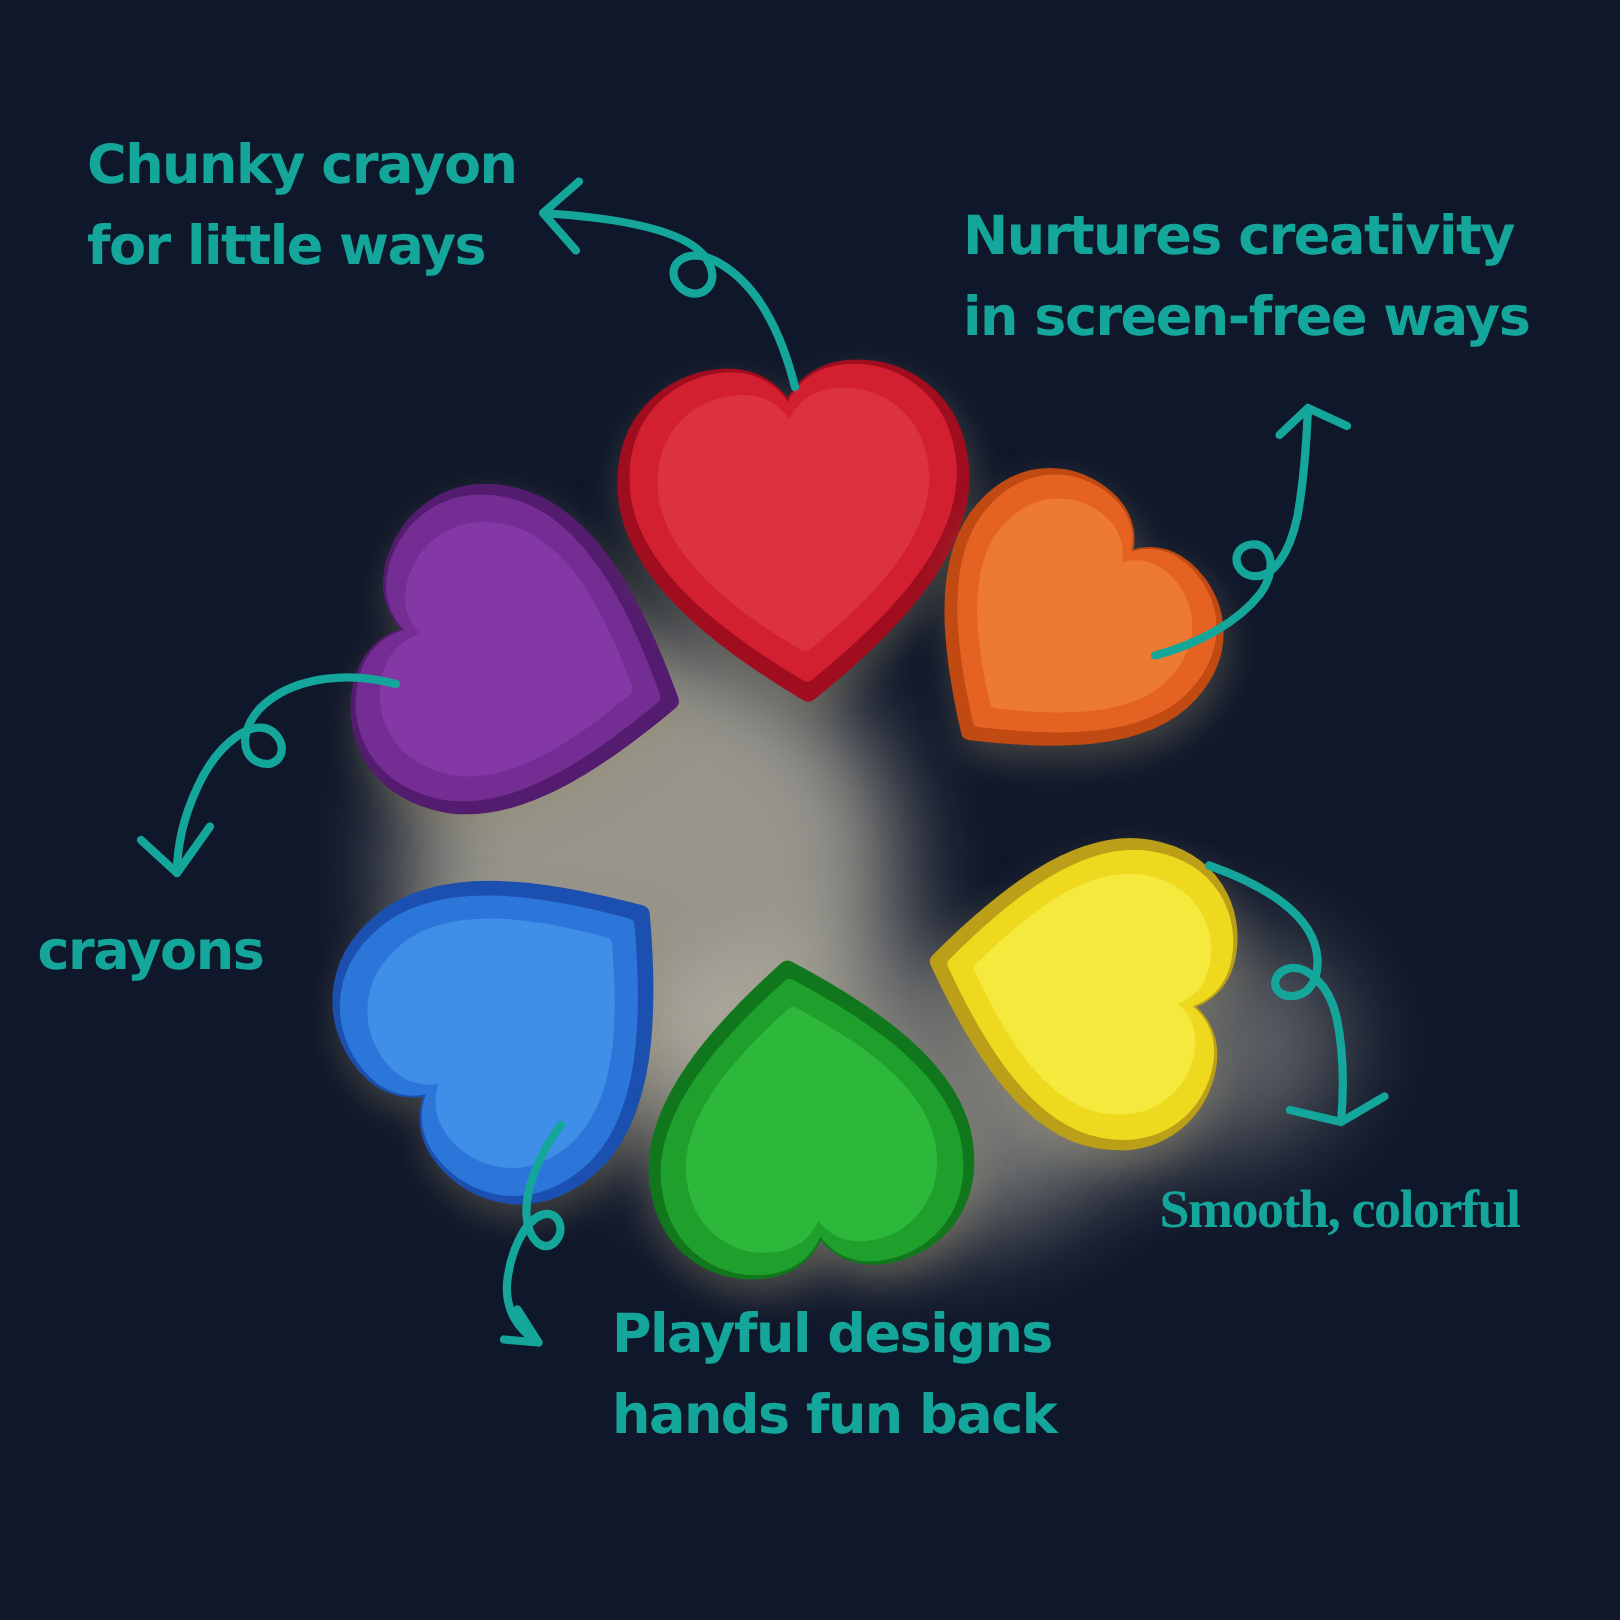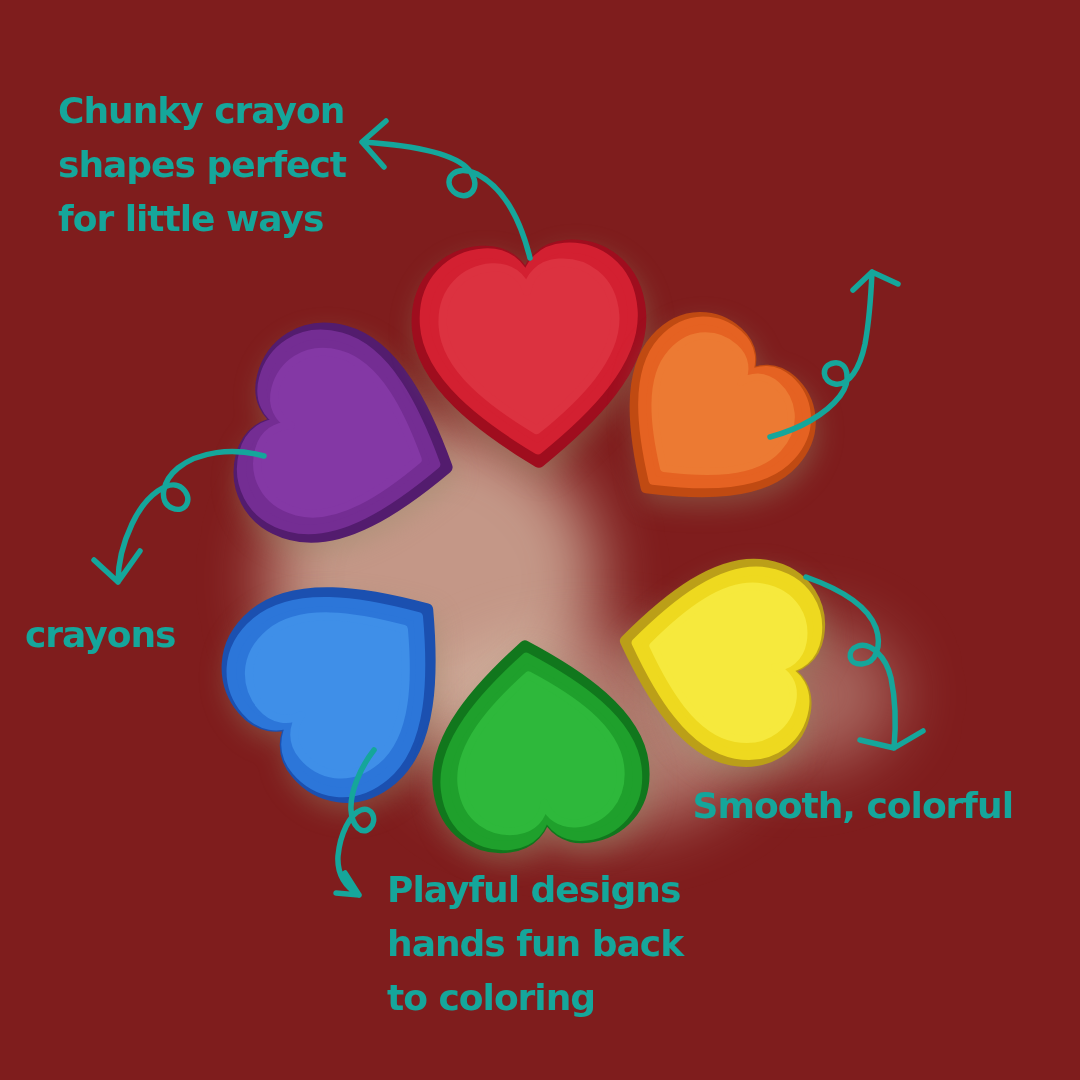--- a/index.html
+++ b/index.html
@@ -1,32 +1,32 @@
 <!DOCTYPE html>
 <html><head>
 <meta charset="utf-8">
 <style>
   html,body{margin:0;padding:0;background:#ffffff;}
   body{
     width:1080px;height:1080px;position:relative;overflow:hidden;
     font-family:"DejaVu Sans","Liberation Sans",sans-serif;
   }
-  .stage{position:absolute;inset:0;background:#7f1d1d;padding-left:36px;}
+  .stage{position:absolute;inset:0;background:#0f172a;padding-left:36px;}
   
   .blob{position:absolute;border-radius:50%;filter:blur(32px);pointer-events:none;}
   .blob1{left:268px;top:424px;width:330px;height:310px;background:rgba(241,233,207,0.60);}
   .blob2{left:420px;top:640px;width:340px;height:190px;background:rgba(240,232,208,0.45);}
   .blob3{left:690px;top:620px;width:210px;height:150px;background:rgba(241,234,212,0.35);}
 
   
   .callout{
     position:absolute;color:#15a69b;font-weight:700;font-size:36px;
     line-height:54px;letter-spacing:-1px;white-space:nowrap;
   }
-  .callout.align-right{text-align:left;}
+  .callout.align-right{text-align:left;font-family:Liberation Serif, serif;}
 
   
   .heart{position:absolute;filter:drop-shadow(3px 10px 12px rgba(150,140,105,0.38));}
   .heart svg{width:100%;height:100%;overflow:visible;display:block;}
   .h-side{stroke-width:5;stroke-linejoin:round;stroke-linecap:round;}
   .h-face{stroke-width:4;stroke-linejoin:round;stroke-linecap:round;}
   .h-inner{stroke-width:4;stroke-linejoin:round;stroke-linecap:round;}
 
   
   .arrows{position:absolute;left:0;top:0;width:1080px;height:1080px;pointer-events:none;}
@@ -98,32 +98,34 @@
   <svg class="arrows" viewBox="0 0 1080 1080">
     <path class="arrow" d="M530,258 C520,218 504,188 477,174 C455,163 441,180 454,192 C467,203 484,188 469,170 C454,152 408,145 362,142 M362,142 L386,121 M362,142 L384,167" stroke="#15a69b"></path>
     <path class="arrow" d="M770,437 C800,429 826,414 840,396 C852,380 848,361 834,363 C820,365 822,382 835,384 C849,386 860,368 865,344 C869,322 871,295 872,272 M872,272 L853,290 M872,272 L898,284" stroke="#15a69b"></path>
     <path class="arrow" d="M264,456 C232,447 198,452 178,468 C162,481 158,502 172,508 C186,514 194,498 182,488 C170,478 146,494 132,524 C123,543 118,563 118,582 M118,582 L94,560 M118,582 L140,551" stroke="#15a69b"></path>
     <path class="arrow" d="M806,577 C840,589 868,606 876,628 C882,646 876,663 862,664 C848,665 846,650 858,646 C870,642 886,656 891,678 C896,702 896,726 894,748 M894,748 L860,740 M894,748 L923,731" stroke="#15a69b"></path>
     <path class="arrow" d="M374,750 C360,768 350,792 351,810 C352,826 362,836 370,828 C378,820 372,806 361,810 C350,814 340,834 338,856 C337,872 344,886 359,895 M359,895 L345,873 M359,895 L336,893" stroke="#15a69b"></path>
   </svg>
 
   <div class="callout" style="left:58px;top:84px">
     <div>Chunky crayon</div>
-    <div>shapes perfect</div>
     <div>for little ways</div>
   </div>
 
+  <div class="callout" style="left:642px;top:131px">
+    <div>Nurtures creativity</div>
+    <div>in screen-free ways</div>
+  </div>
 
   <div class="callout" style="left:25px;top:608px">
     <div>crayons</div>
   </div>
 
   <div class="callout align-right" style="right:67px;top:779px">
     <div>Smooth, colorful</div>
   </div>
 
-  <div class="callout" style="left:387px;top:863px">
+  <div class="callout" style="left:408px;top:863px">
     <div>Playful designs</div>
     <div>hands fun back</div>
-    <div>to coloring</div>
   </div>
 
 </div>
 
 </body></html>

